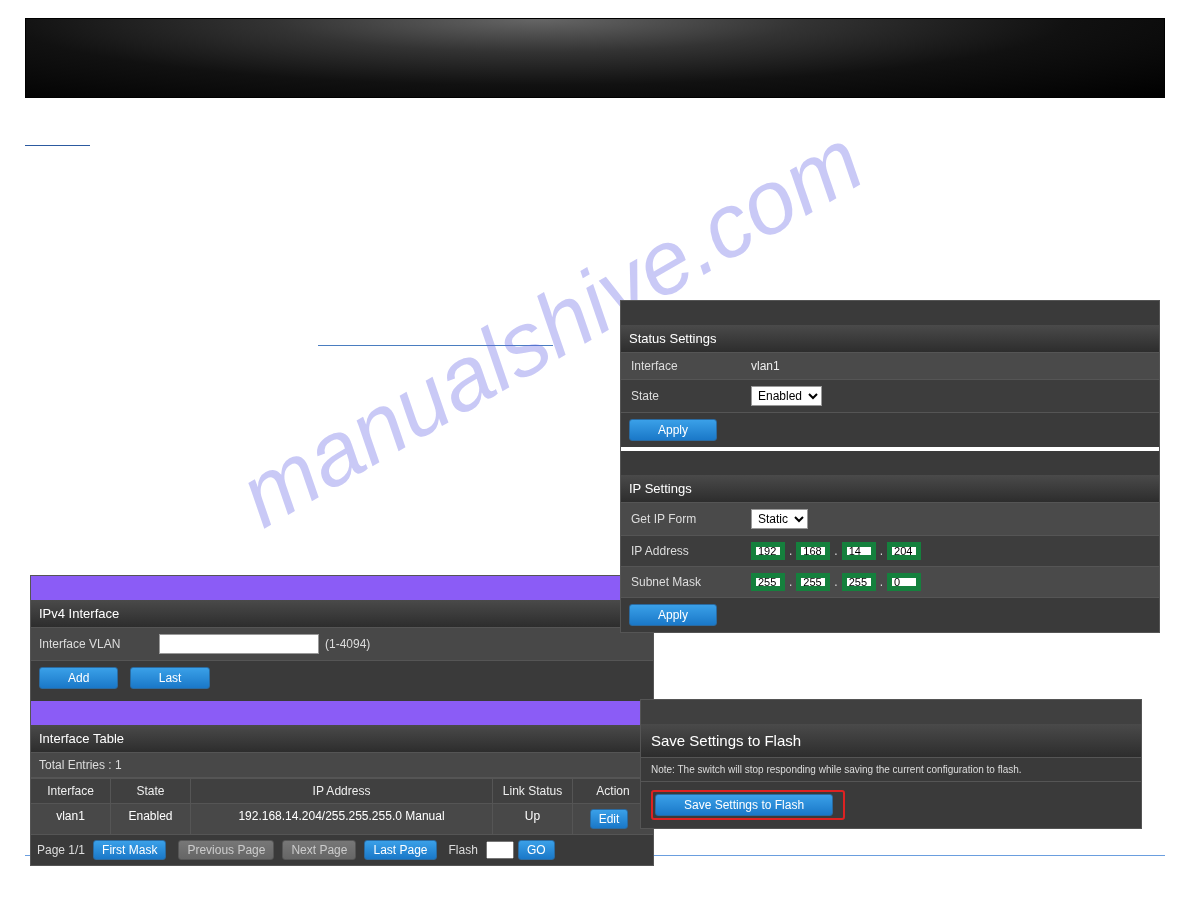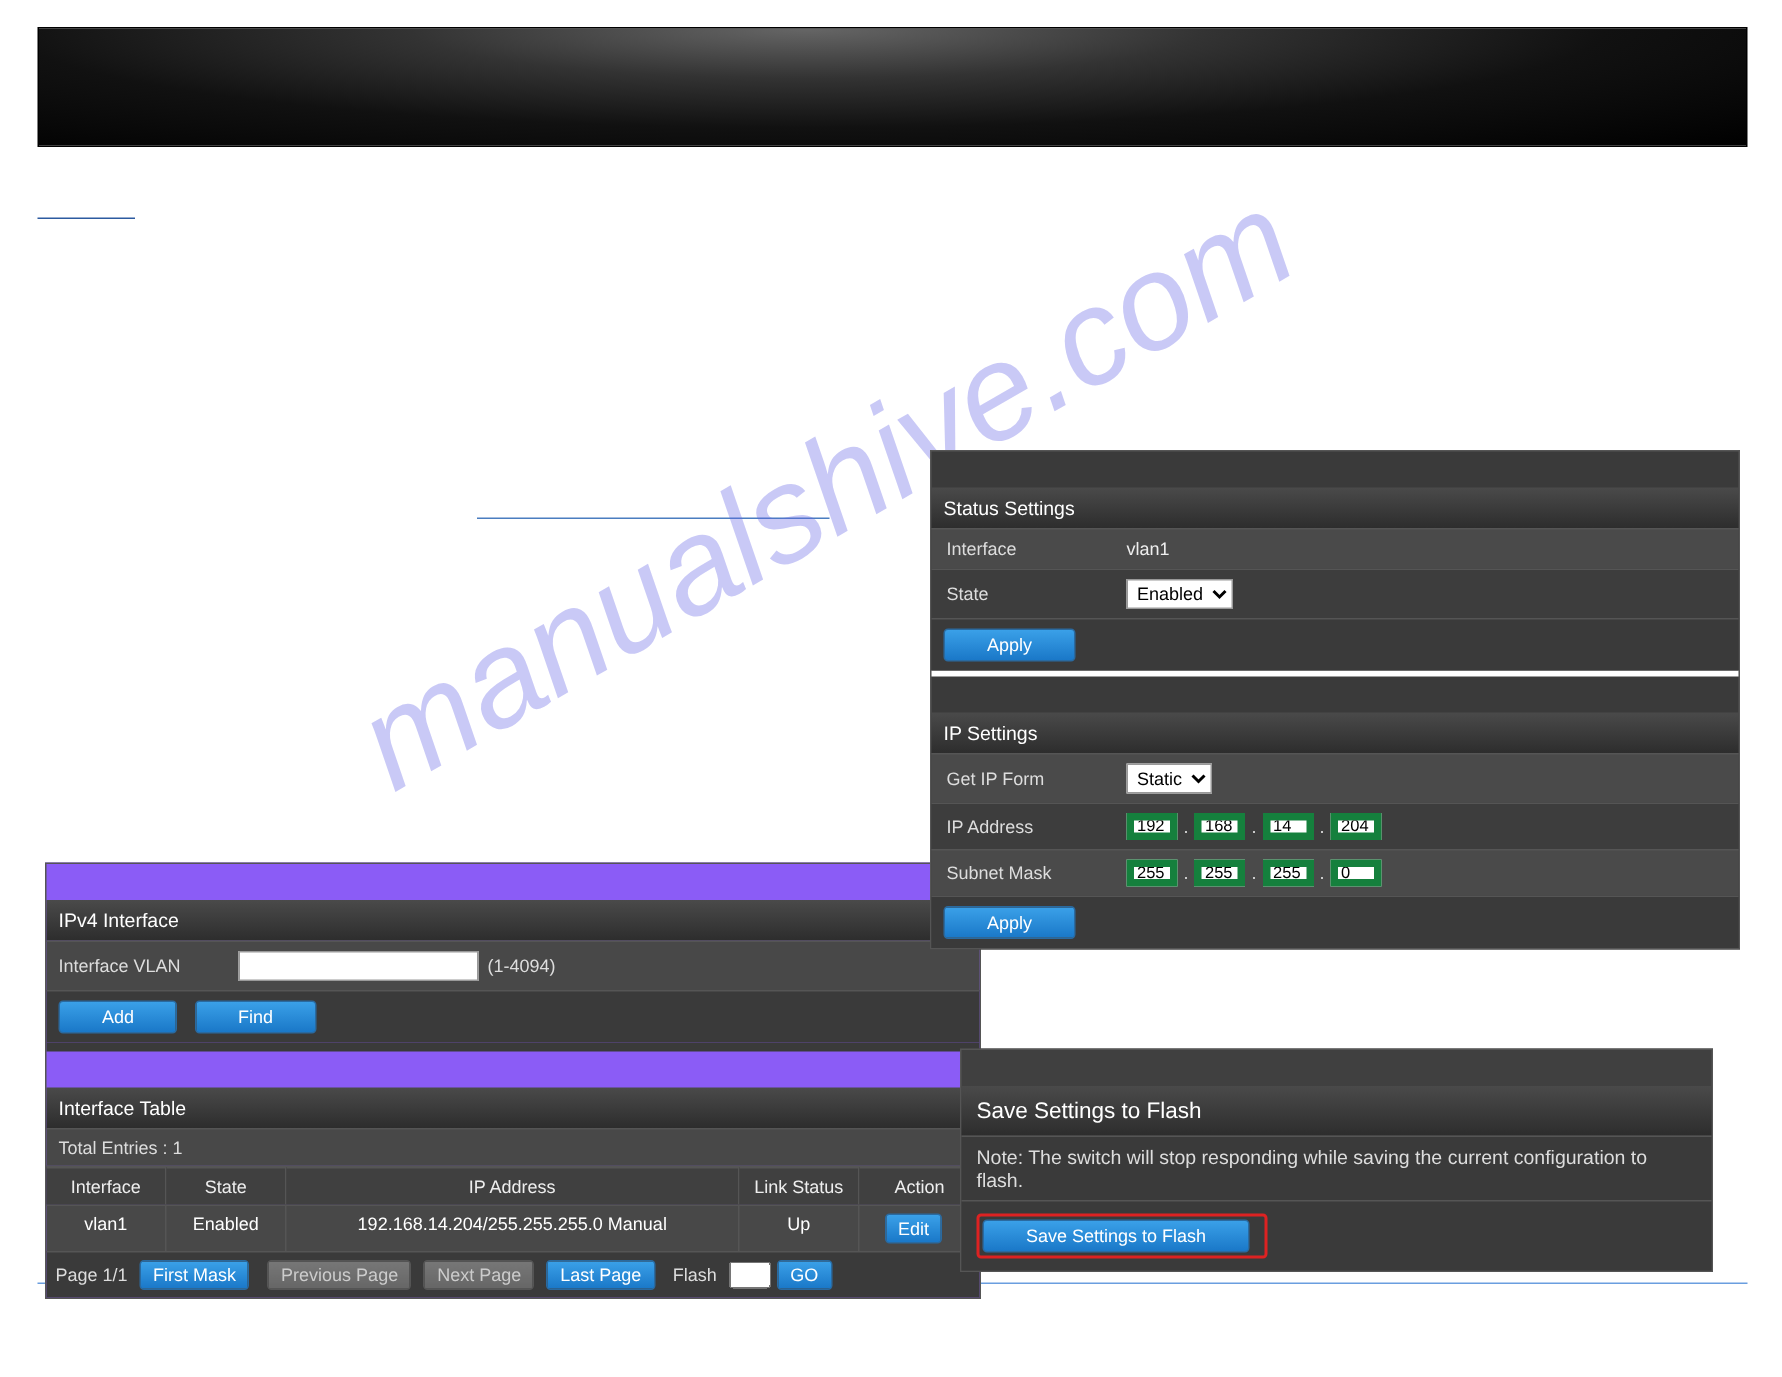--- a/index.html
+++ b/index.html
@@ -192,21 +192,21 @@
     display:flex;
     align-items:center;
     padding:6px 10px;
     border-top:1px solid #555;
     background:#4a4a4a;
     gap:20px;
   }
   .chk-wrap { display:flex; align-items:center; gap:4px; margin-left:40px;}
   .note {
     padding:6px 10px;
-    font-size:13px;
+    font-size:10px;
     color:#ddd;
     background:#3a3a3a;
     border-top:1px solid #555;
   }
   .save-btn-row {
     padding:8px 10px;
     background:#3a3a3a;
     border-top:1px solid #555;
   }
   .btn-outlined {
@@ -252,21 +252,21 @@
 
 <div class="panel-left">
   <div class="panel-title">IPv4 Interface</div>
   <div class="panel-row">
     <div class="lbl">Interface VLAN</div>
     <input class="txt-input" style="width: 160px;" value="">
     <span class="range-hint">(1-4094)</span>
   </div>
   <div class="btn-row">
     <button class="btn-blue">Add</button>
-    <button class="btn-blue">Find</button>
+    <button class="btn-blue">Last</button>
   </div>
   <div style="height:6px;background:#3a3a3a"></div>
   <div class="panel-title">Interface Table</div>
   <div class="total-entries">Total Entries : 1</div>
   <div class="table-hdr">
     <div class="c-if">Interface</div>
     <div class="c-state">State</div>
     <div class="c-ip">IP Address</div>
     <div class="c-link">Link Status</div>
     <div class="c-act">Action</div>

